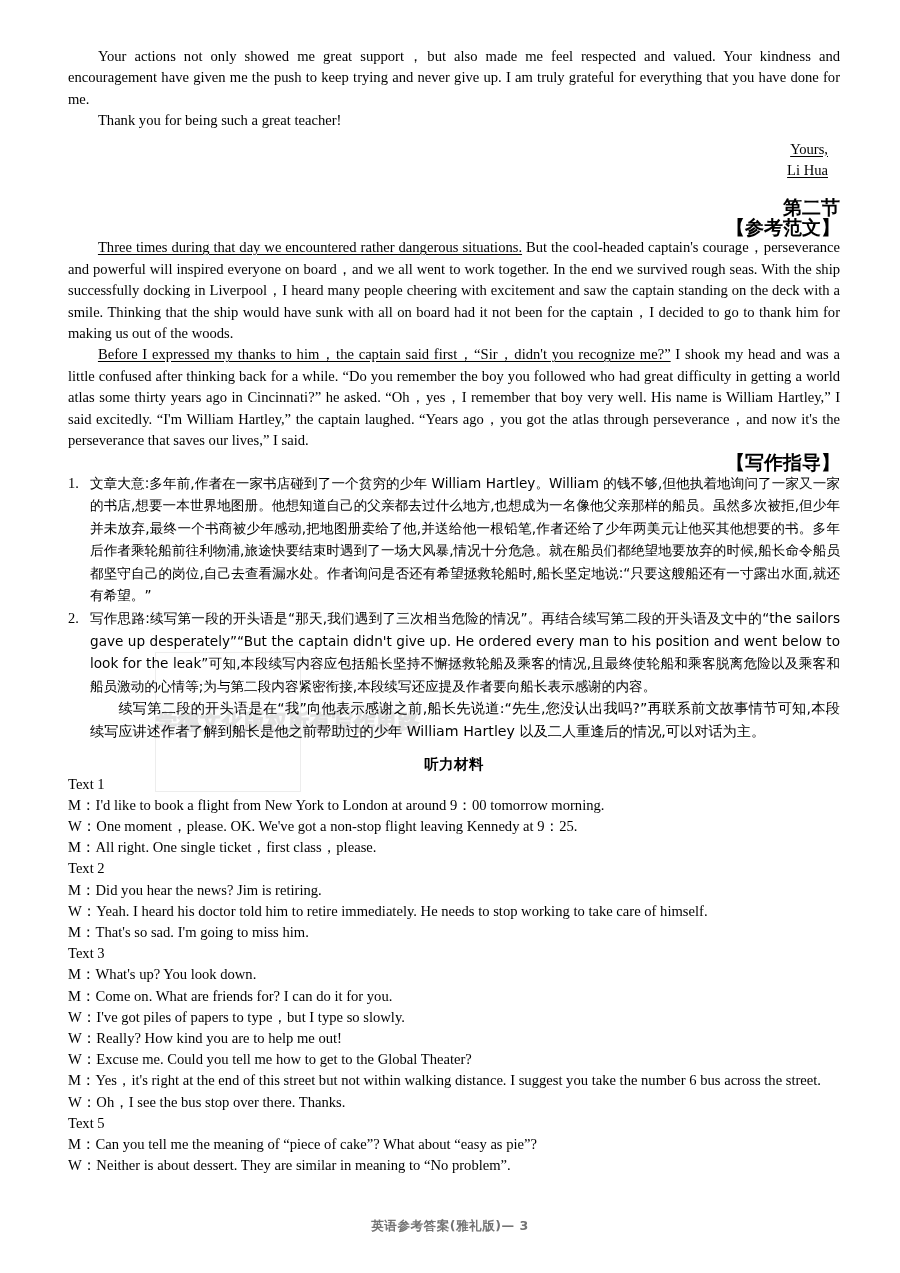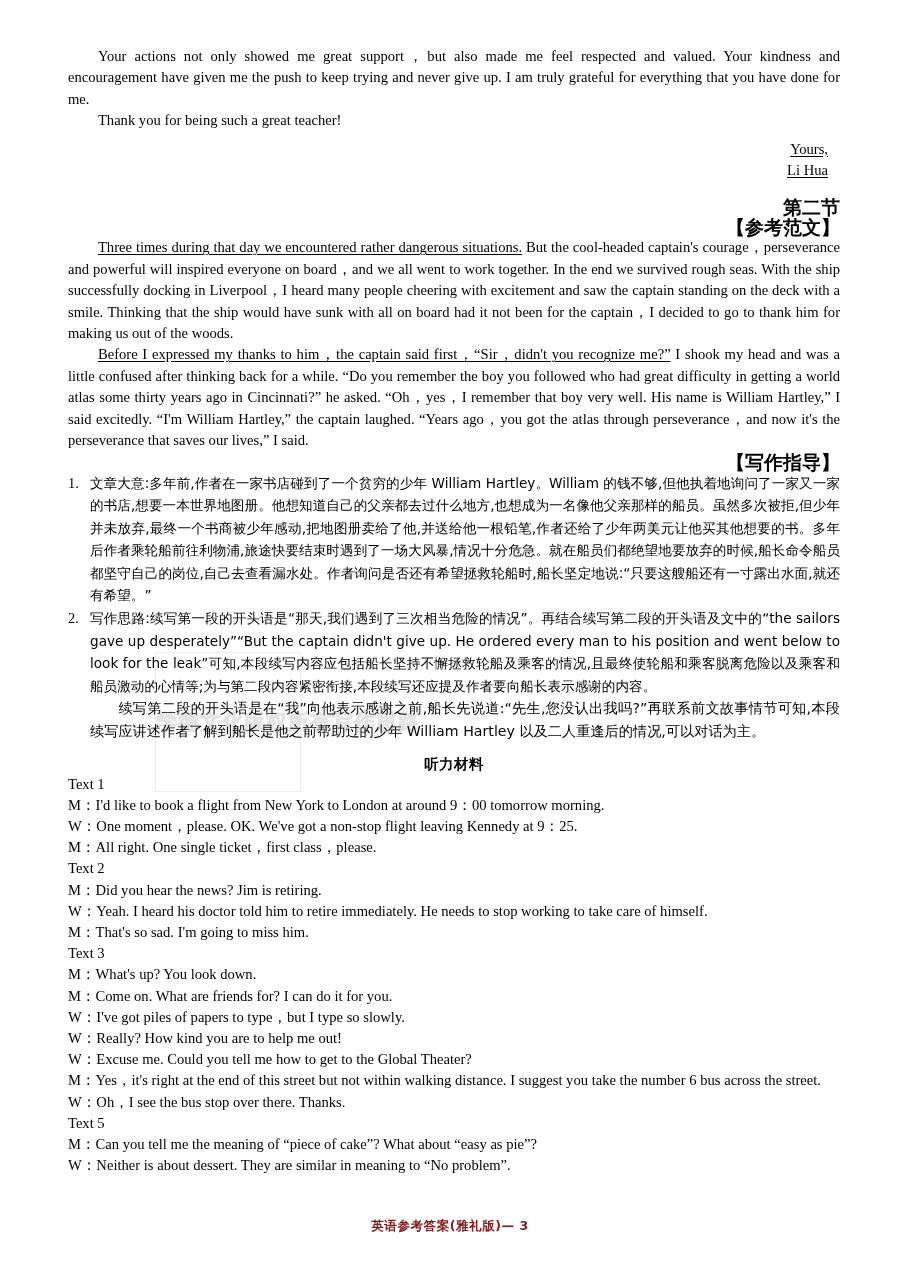--- a/index.html
+++ b/index.html
@@ -141,21 +141,21 @@
   .footer {
     position: absolute;
     left: 0;
     bottom: 38px;
     width: 900px;
     text-align: center;
     font-family: "DejaVu Sans", sans-serif;
     font-size: 12.6px;
     font-weight: bold;
     letter-spacing: .5px;
-    color: #7f1d1d;
+    color: #737373;
   }
 </style>
 </head>
 <body>
 
 <div class="page">
 
   <div class="watermark">
     <span>学德文化</span>
     <span>版权所有</span>

